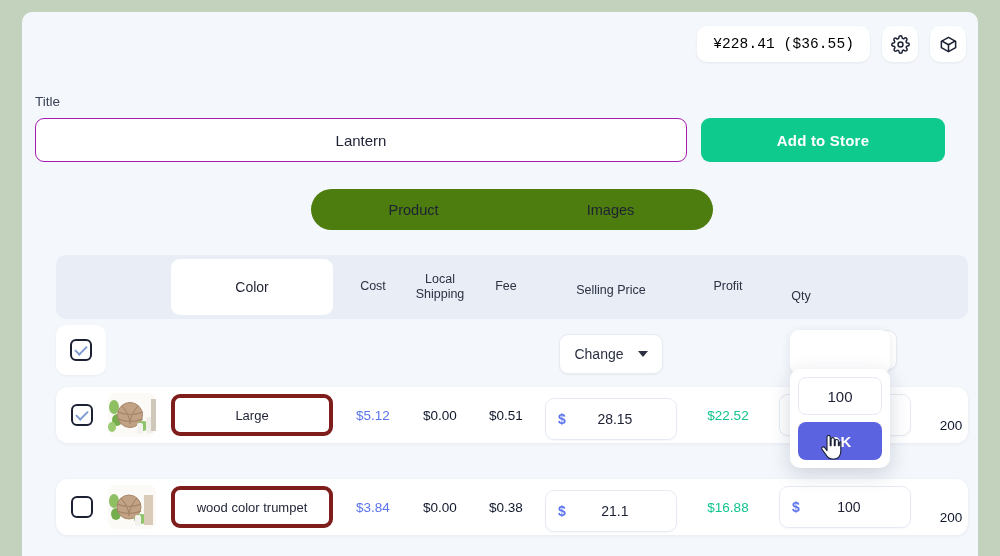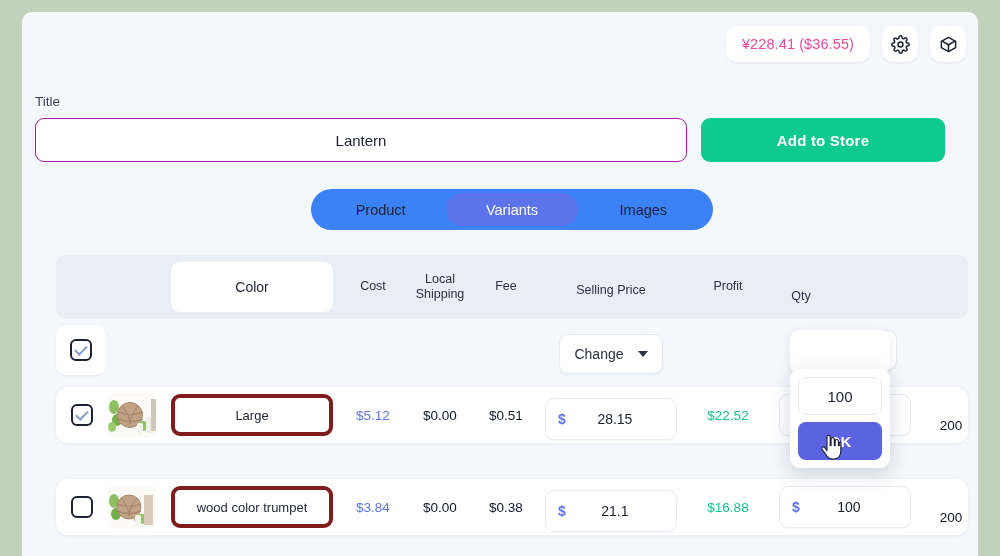--- a/index.html
+++ b/index.html
@@ -33,24 +33,25 @@
     gap: 12px;
   }
   .price-pill {
     background: #ffffff;
     border-radius: 10px;
     height: 36px;
     display: flex;
     align-items: center;
     padding: 0 16px;
     font-size: 14.5px;
-    color: #ec4899;
+    color: #000000;
     font-weight: 500;
     box-shadow: 0 1px 3px rgba(25,40,80,.07);
     letter-spacing: .1px;
+    font-family: Liberation Mono, monospace;
   }
   .icon-btn {
     width: 36px; height: 36px;
     background: #ffffff;
     border-radius: 10px;
     display: flex; align-items: center; justify-content: center;
     box-shadow: 0 1px 3px rgba(25,40,80,.07);
     cursor: pointer;
   }
   .icon-btn svg { display: block; }
@@ -95,21 +96,21 @@
     cursor: pointer;
     font-family: "Liberation Sans", sans-serif;
   }
 
   
   .tabs {
     position: absolute;
     left: 289px; top: 177px;
     width: 402px;
     height: 41px;
-    background: #3b82f6;
+    background: #4d7c0f;
     border-radius: 21px;
     display: flex;
     align-items: center;
     padding: 4px;
   }
   .tab {
     flex: 1;
     height: 33px;
     display: flex; align-items: center; justify-content: center;
     font-size: 14.5px;
@@ -134,21 +135,21 @@
     align-items: center;
   }
   .th {
     font-size: 12.5px;
     color: #2b3142;
     text-align: center;
     line-height: 1.22;
   }
   .color-chip {
     width: 162px;
-    height: 50px;
+    height: 56px;
     background: #ffffff;
     border-radius: 9px;
     display: flex; align-items: center; justify-content: center;
     font-size: 14px;
     color: #1e2233;
     font-weight: 500;
   }
 
   
   .c-check  { width: 52px;  flex: 0 0 52px;  }
@@ -363,21 +364,20 @@
   </div>
 
   <div class="title-label">Title</div>
   <div class="title-row">
     <input class="title-input" value="Lantern" style="">
     <button class="add-store-btn">Add to Store</button>
   </div>
 
   <div class="tabs">
     <div class="tab">Product</div>
-    <div class="tab active">Variants</div>
     <div class="tab">Images</div>
   </div>
 
   <div class="table-head">
     <div class="c-check"></div>
     <div class="c-thumb"></div>
     <div class="c-color">
       <div class="color-chip">Color</div>
     </div>
     <div class="c-cost th">Cost</div>

